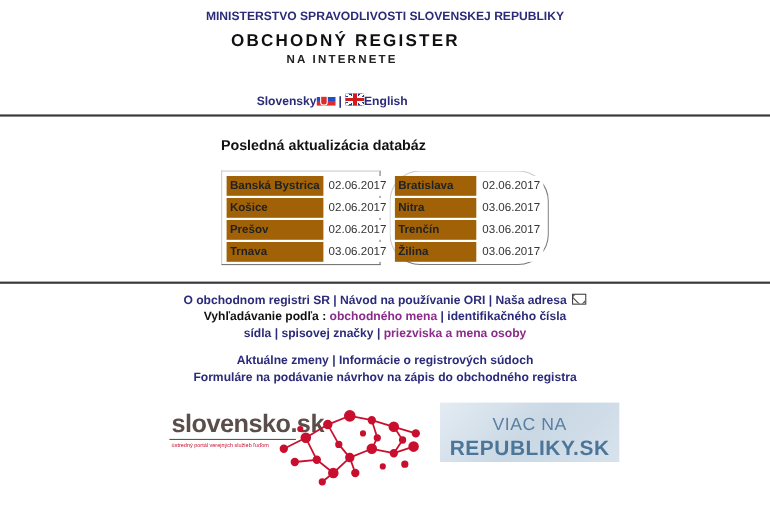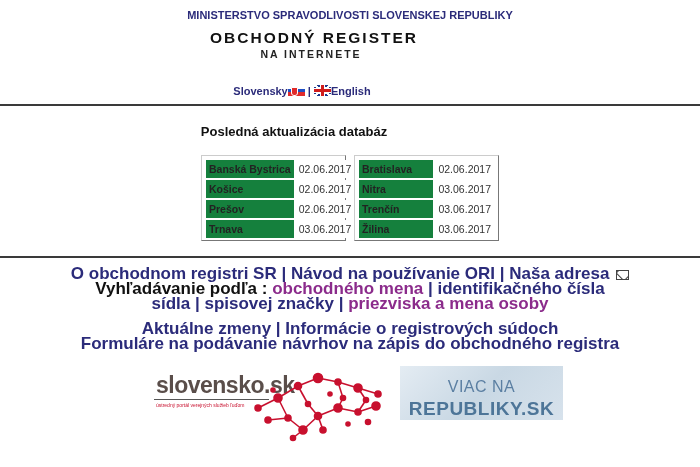--- a/index.html
+++ b/index.html
@@ -32,28 +32,28 @@
     .hr1 { top: 104px; }
     .hr2 { top: 256px; }
 
     .db-heading { position: absolute; top: 124px; left: 0; width: 588px; text-align: center;
       font-size: 13px; font-weight: bold; color: #111; }
 
     .regbox { position: absolute; top: 155px; width: 145px; height: 86px;
       border: 1px solid #888; border-top-color: #ccc; border-left-color: #ccc;
       border-right-color: #777; border-bottom-color: #777; padding: 2px; background: #fff; }
     .regbox.left { left: 201px; }
-    .regbox.right { left: 354px; }
+    .regbox.right { left: 354px; border-radius: 28px; }
     .regbox table { border-collapse: separate; border-spacing: 2px; width: 100%; }
     .regbox td { height: 18px; font-size: 10.5px; padding: 0 3px; white-space: nowrap; }
-    .regbox td.city { background: #15803d; font-weight: bold; color: #222; }
+    .regbox td.city { background: #a16207; font-weight: bold; color: #222; }
     .regbox td.date { background: #ffffff; color: #333; width: 56px; }
 
     .links { position: absolute; left: 0; width: 700px; text-align: center;
-      font-size: 17px; font-weight: bold; color: #2b2b7a; line-height: 15px; }
+      font-size: 11px; font-weight: bold; color: #2b2b7a; line-height: 15px; }
     .links a { color: #2b2b7a; text-decoration: none; }
     .links a.visited { color: #8b2b8b; }
     .links .sep { color: #2b2b7a; }
     .links .label { color: #111; }
     .links1 { top: 266px; }
     .links2 { top: 321px; }
     .mail { display: inline-block; width: 13px; height: 10px; border: 1px solid #444; position: relative; vertical-align: -1px; margin-left: 2px; overflow: hidden; }
     .mail::before, .mail::after { content: ""; position: absolute; top: -4px; width: 10px; height: 10px; border: 1px solid #444; transform: rotate(45deg); }
     .mail::before { left: 1px; }
     .mail::after { display: none; }

